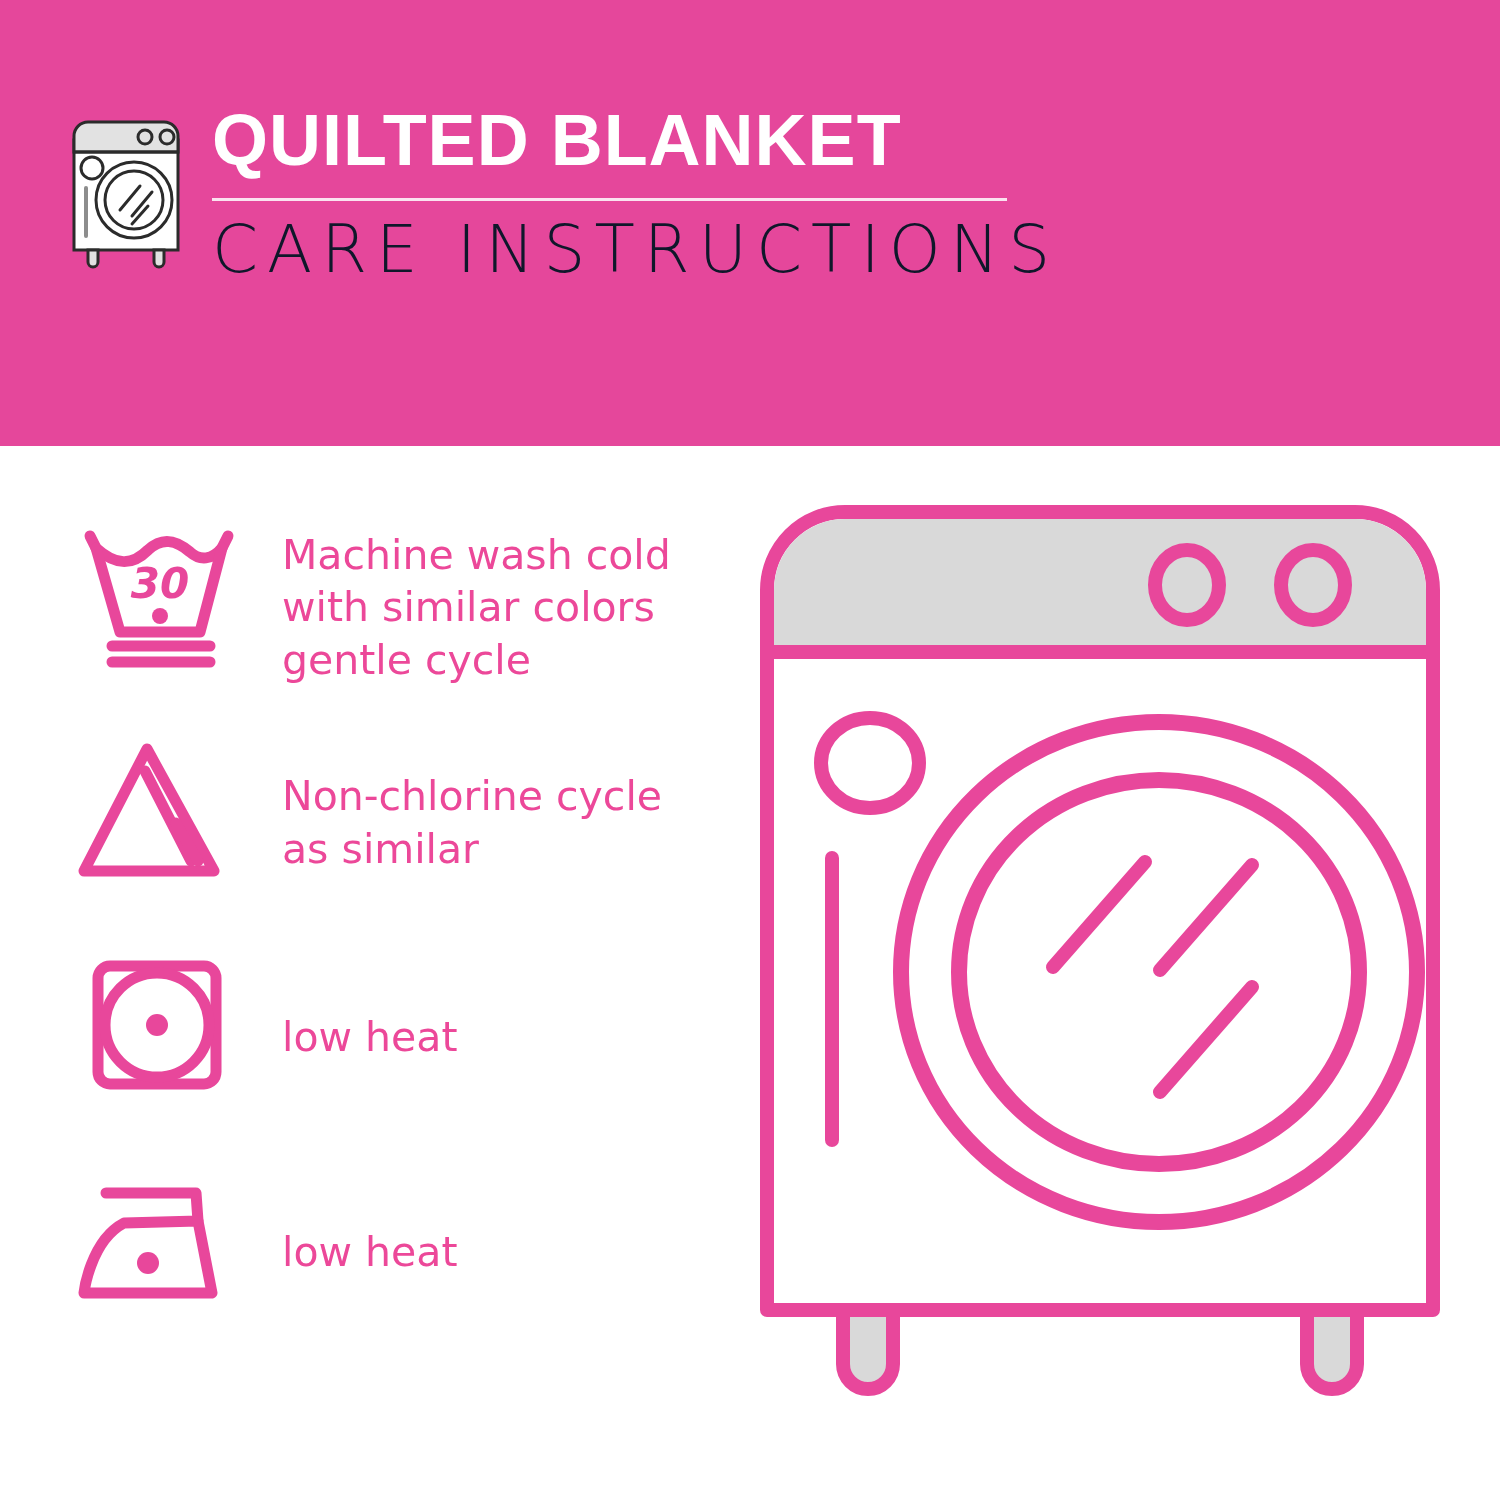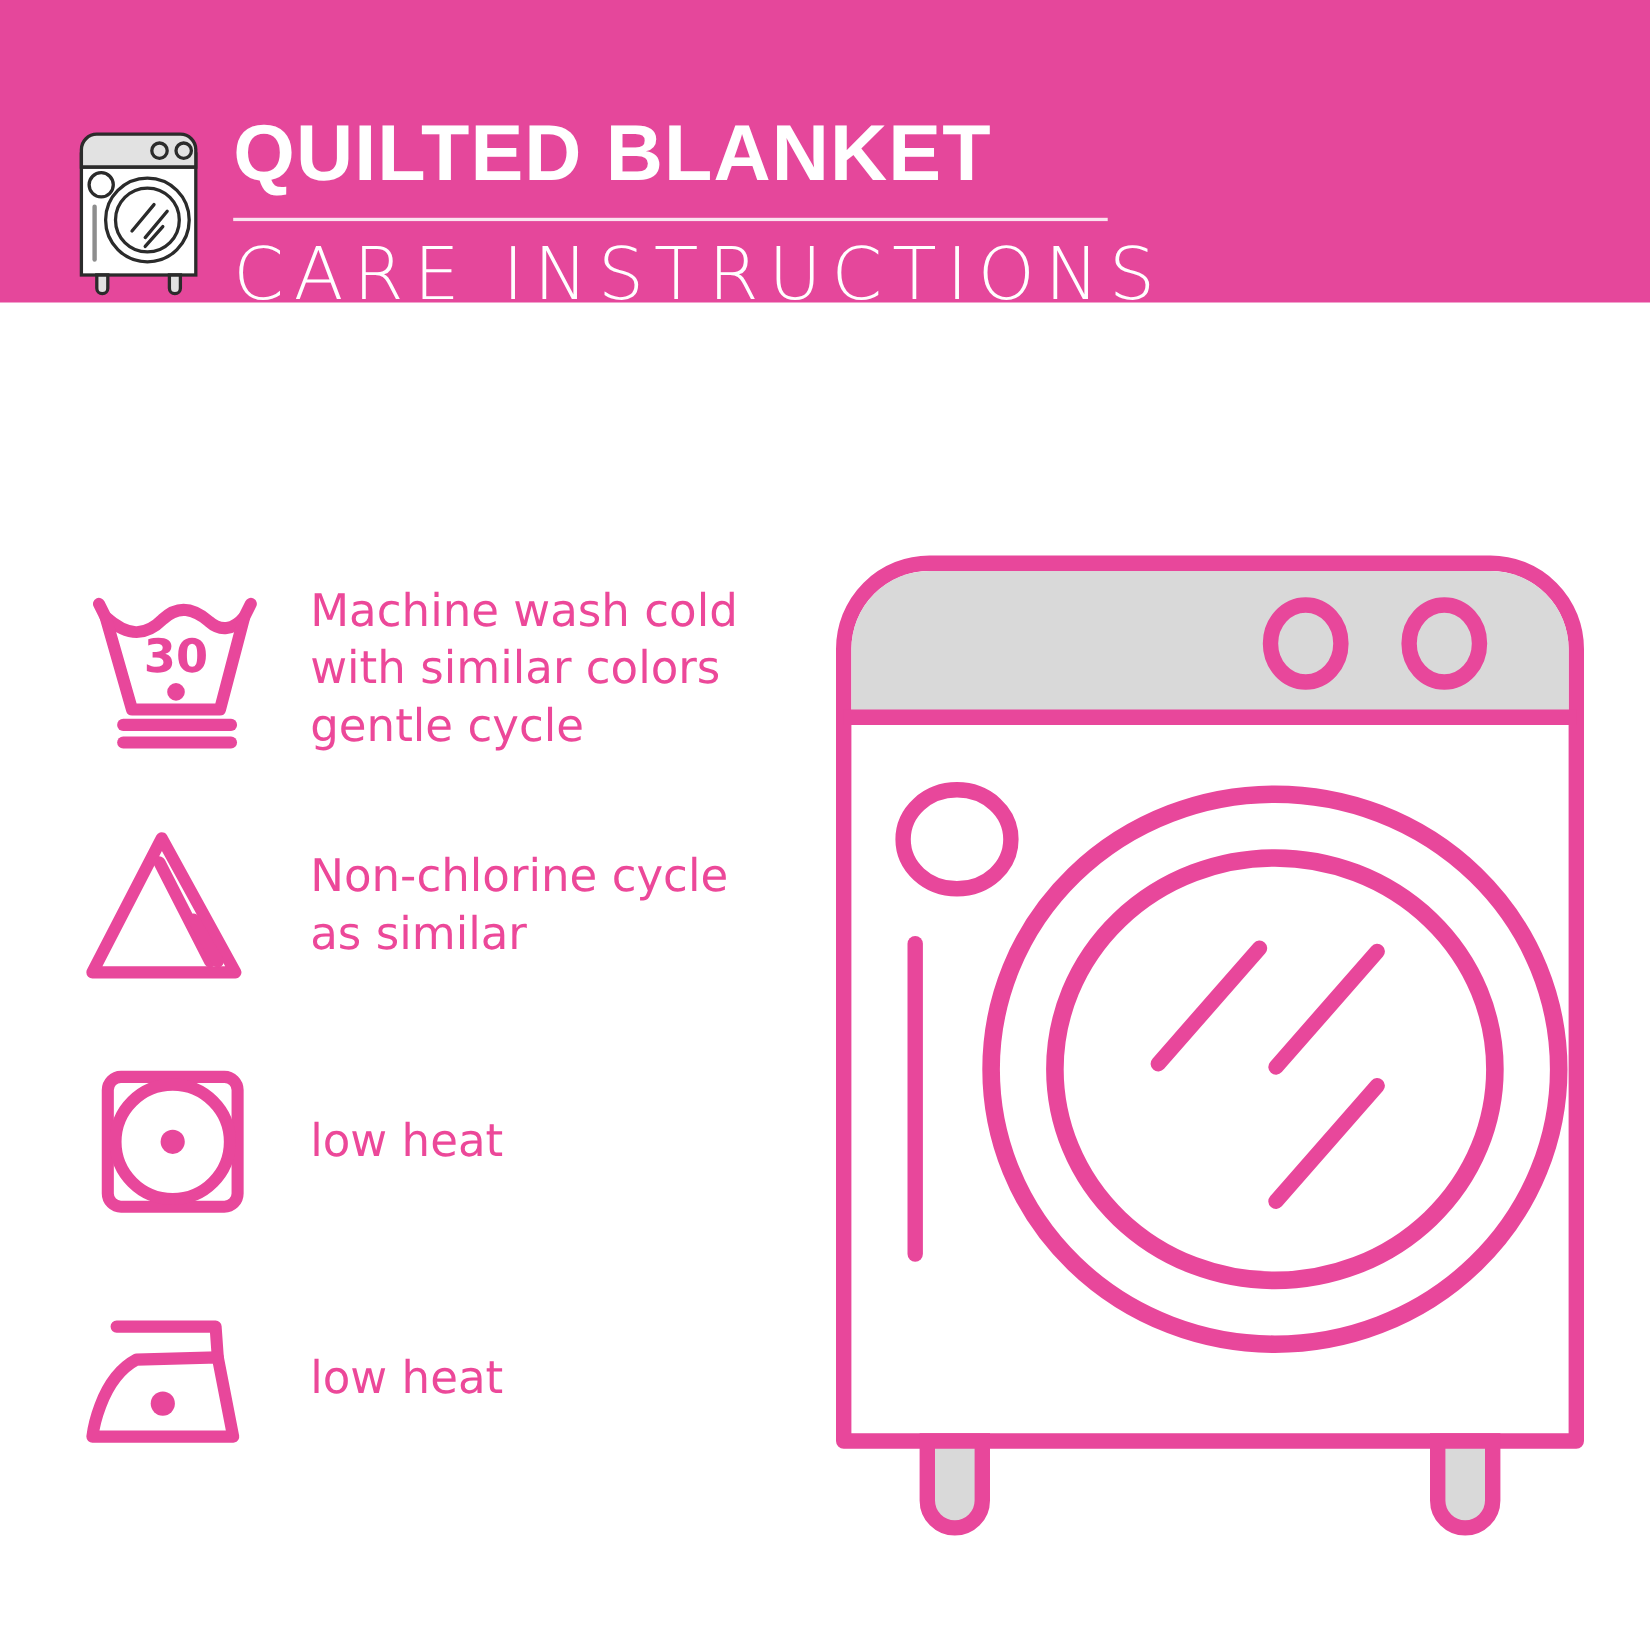--- a/index.html
+++ b/index.html
@@ -8,21 +8,21 @@
     background:#ffffff;
     font-family:"Liberation Sans", sans-serif;
     overflow:hidden;
     position:relative;
   }
 
   
   .header {
     position:absolute;
     left:0; top:0;
-    width:1500px; height:275px;
+    width:1500px; height:446px;
     background:#E5479B;
     padding-left:19px;
   }
   .header-inner {
     position:absolute;
     left:62px; top:100px;
     display:flex;
     align-items:flex-start;
   }
   .logo-wrap {
@@ -47,21 +47,21 @@
   }
   .title-rule {
     width:795px;
     height:3px;
     background:rgba(255,255,255,0.85);
     margin:22px 0 16px 0;
   }
   .title-sub {
     font-size:66px;
     font-weight:300;
-    color:#ffffff;
+    color:#0f172a;
     letter-spacing:9px;
     line-height:1.0;
     white-space:nowrap;
     font-family:"DejaVu Sans", sans-serif;
   }
 
   
   .instructions {
     position:absolute;
     left:62px;
@@ -71,22 +71,23 @@
   .instr-row {
     display:flex;
     align-items:center;
     height:215px;
   }
   .instr-icon {
     flex:0 0 200px;
     width:200px;
     height:175px;
     display:flex;
-    align-items:center;
+    align-items:flex-start;
     justify-content:center;
+    font-style:italic;
   }
   .instr-icon svg { display:block; }
   .instr-text {
     font-size:41px;
     line-height:1.28;
     color:#ec4899;
     font-family:"DejaVu Sans", sans-serif;
     font-weight:400;
     padding-left:20px;
   }

